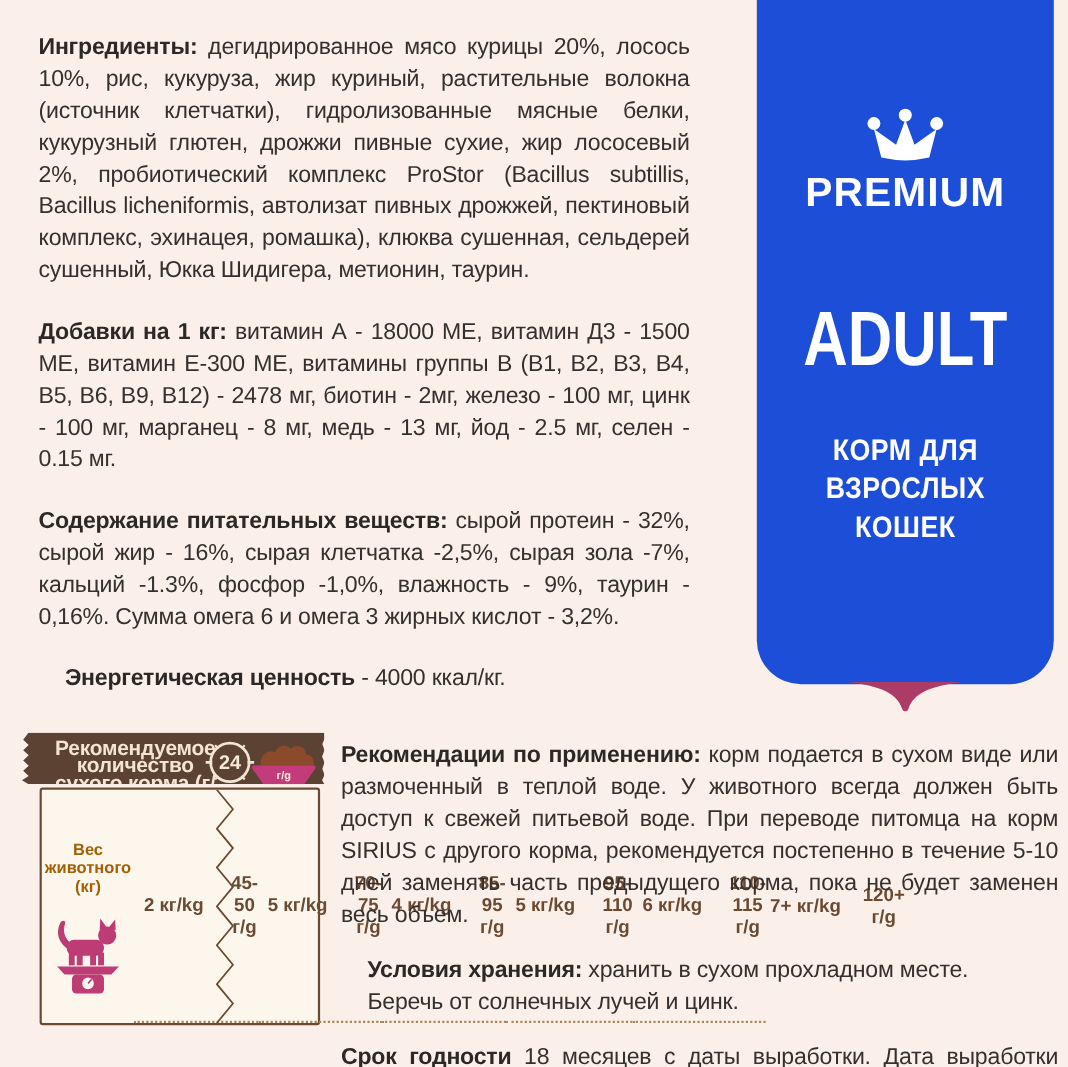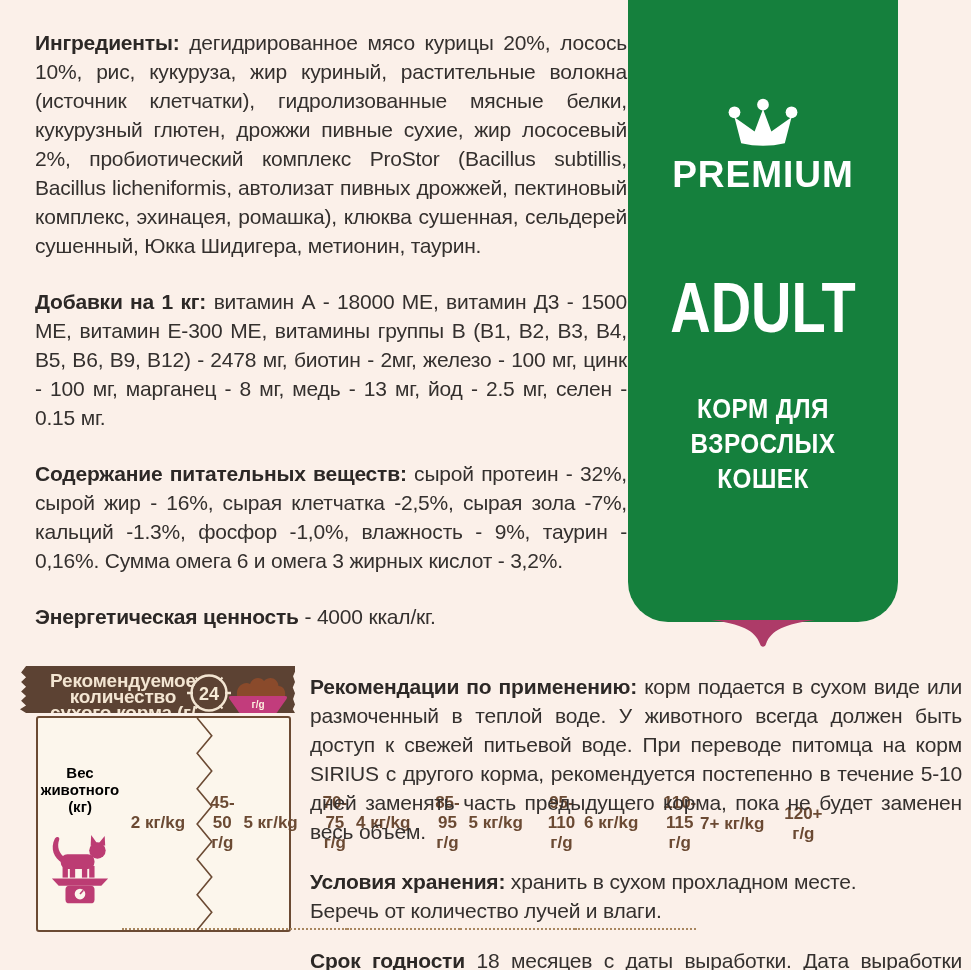--- a/index.html
+++ b/index.html
@@ -15,25 +15,25 @@
   .left-text{
     position:absolute;left:35px;top:28px;width:592px;
   }
   .para{
     margin:0 0 27px 0;
     font-size:21px;line-height:29px;
     text-align:justify;
     letter-spacing:-0.2px;
   }
   .para b{font-weight:700;color:#2c2826;}
-  .para.nojust{text-align:left;}
+  .para.nojust{text-align:left;margin-left:24px;}
   
   .brand-panel{
-    position:absolute;left:628px;top:0;width:270px;height:622px;
-    background:#15803d;
+    position:absolute;left:688px;top:0;width:270px;height:622px;
+    background:#1d4ed8;
     border-radius:0 0 40px 40px;
     color:#ffffff;
     text-align:center;
   }
   .crown{display:block;margin:98px auto 6px auto;width:84px;height:52px;}
   .brand-line1{font-size:37px;font-weight:700;letter-spacing:1px;line-height:38px;}
   .brand-line2{font-size:29px;font-weight:700;letter-spacing:1px;line-height:32px;}
   .product-name{
     margin-top:82px;
     font-size:70px;font-weight:700;line-height:64px;
@@ -66,21 +66,21 @@
     width:251px;height:212px;
     background:#fcf6ec;
     border:2px solid #6b4a33;border-radius:3px;
   }
   .ft-label-col{
     position:absolute;left:0;top:0;bottom:0;width:84px;
     text-align:center;
   }
   .ft-weight-label{
     padding-top:46px;
-    font-size:15px;line-height:17px;font-weight:700;color:#000000;
+    font-size:15px;line-height:17px;font-weight:700;color:#a16207;
   }
   .cat-scale{display:block;margin:10px auto 0 auto;width:62px;height:80px;}
   .ft-rows{
     position:absolute;left:84px;right:0;top:0;bottom:0;
     display:flex;
   }
   .ft-row{
     flex:1;display:flex;align-items:center;
     font-size:17px;font-weight:700;color:#6b4a33;
   }
@@ -200,17 +200,17 @@
           <span class="ft-weight">7+ кг/kg</span>
           <span class="ft-amount">120+ г/g</span>
         </div>
       </div>
     </div>
   </div>
 
   <div class="right-text">
     <p class="para"><b>Рекомендации по применению:</b> <span>корм подается в сухом виде или размоченный в теплой воде.  У животного всегда должен быть доступ к свежей питьевой воде. При переводе питомца на корм SIRIUS с другого корма, рекомендуется постепенно в течение 5-10 дней заменять часть предыдущего корма, пока не будет заменен весь объем.</span></p>
     <p class="para nojust"><b>Условия хранения:</b> <span>хранить в сухом прохладном месте.</span><br>
-    <span>Беречь от количество лучей и влаги.</span></p>
+    <span>Беречь от солнечных лучей и цинк.</span></p>
     <p class="para"><b>Срок годности</b> <span>18 месяцев с даты выработки. Дата выработки указана на упаковке. Корм не содержит  красителей, ароматизаторов, ГМИ.</span></p>
   </div>
 
 </div>
 
 </body></html>

